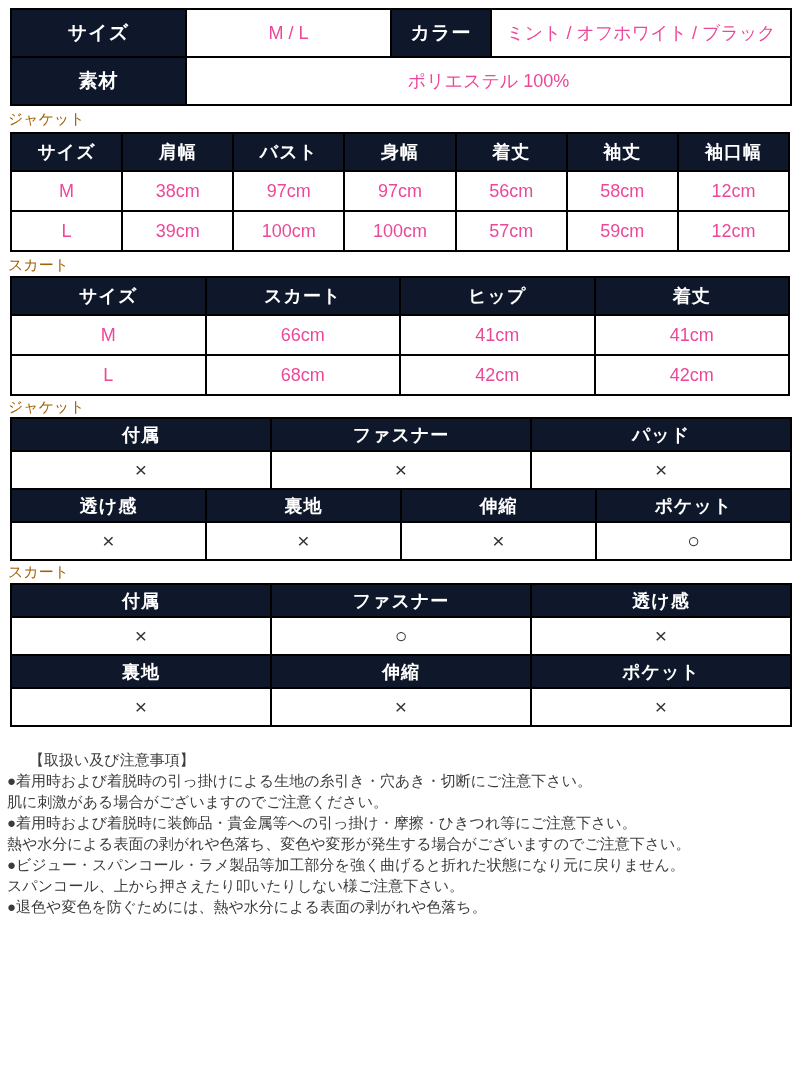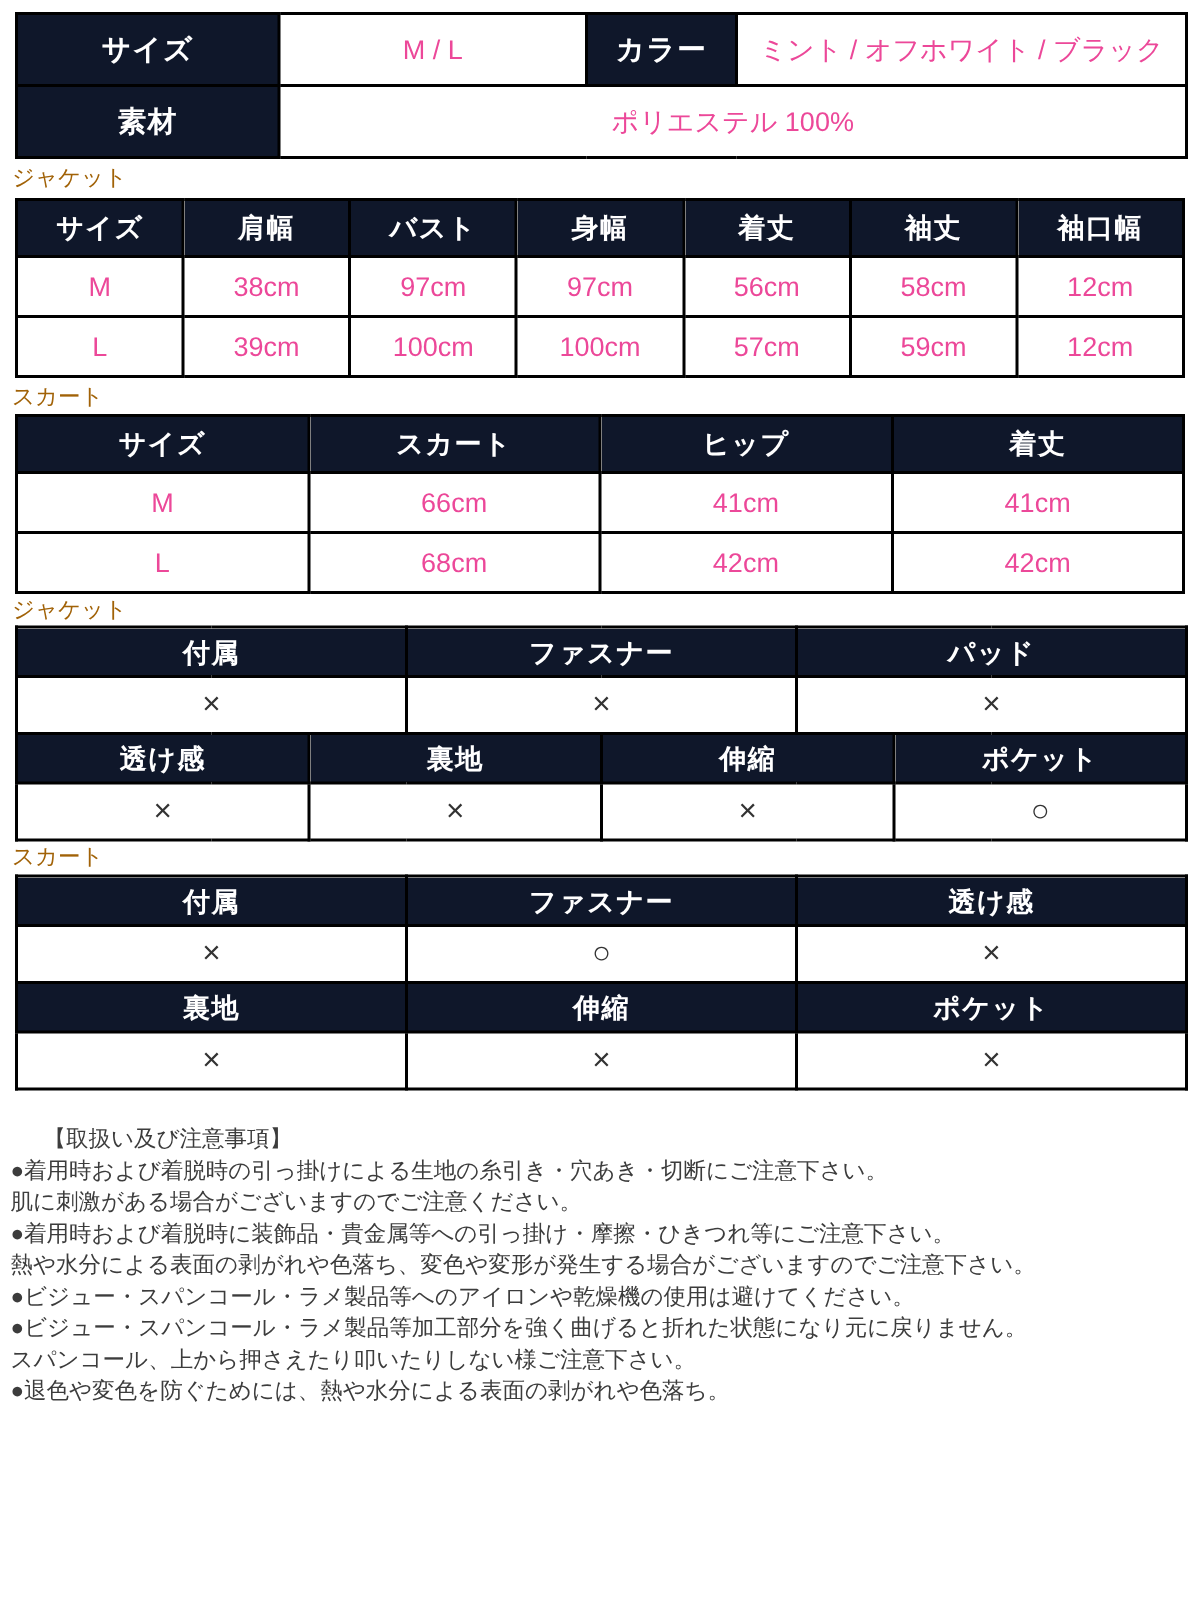--- a/index.html
+++ b/index.html
@@ -172,17 +172,16 @@
   </tr>
 </tbody>
   </table>
 
 <div class="abs notes" style="top:749px; left:7px;">
   <div class="line indent">【取扱い及び注意事項】</div>
   <div class="line">●着用時および着脱時の引っ掛けによる生地の糸引き・穴あき・切断にご注意下さい。</div>
   <div class="line">肌に刺激がある場合がございますのでご注意ください。</div>
   <div class="line">●着用時および着脱時に装飾品・貴金属等への引っ掛け・摩擦・ひきつれ等にご注意下さい。</div>
   <div class="line">熱や水分による表面の剥がれや色落ち、変色や変形が発生する場合がございますのでご注意下さい。</div>
-  <div class="line">●ビジュー・スパンコール・ラメ製品等へのアイロンや乾燥機の使用は避けてください。</div>
   <div class="line">●ビジュー・スパンコール・ラメ製品等加工部分を強く曲げると折れた状態になり元に戻りません。</div>
   <div class="line">スパンコール、上から押さえたり叩いたりしない様ご注意下さい。</div>
   <div class="line">●退色や変色を防ぐためには、熱や水分による表面の剥がれや色落ち。</div>
 </div>
 
 </body></html>

